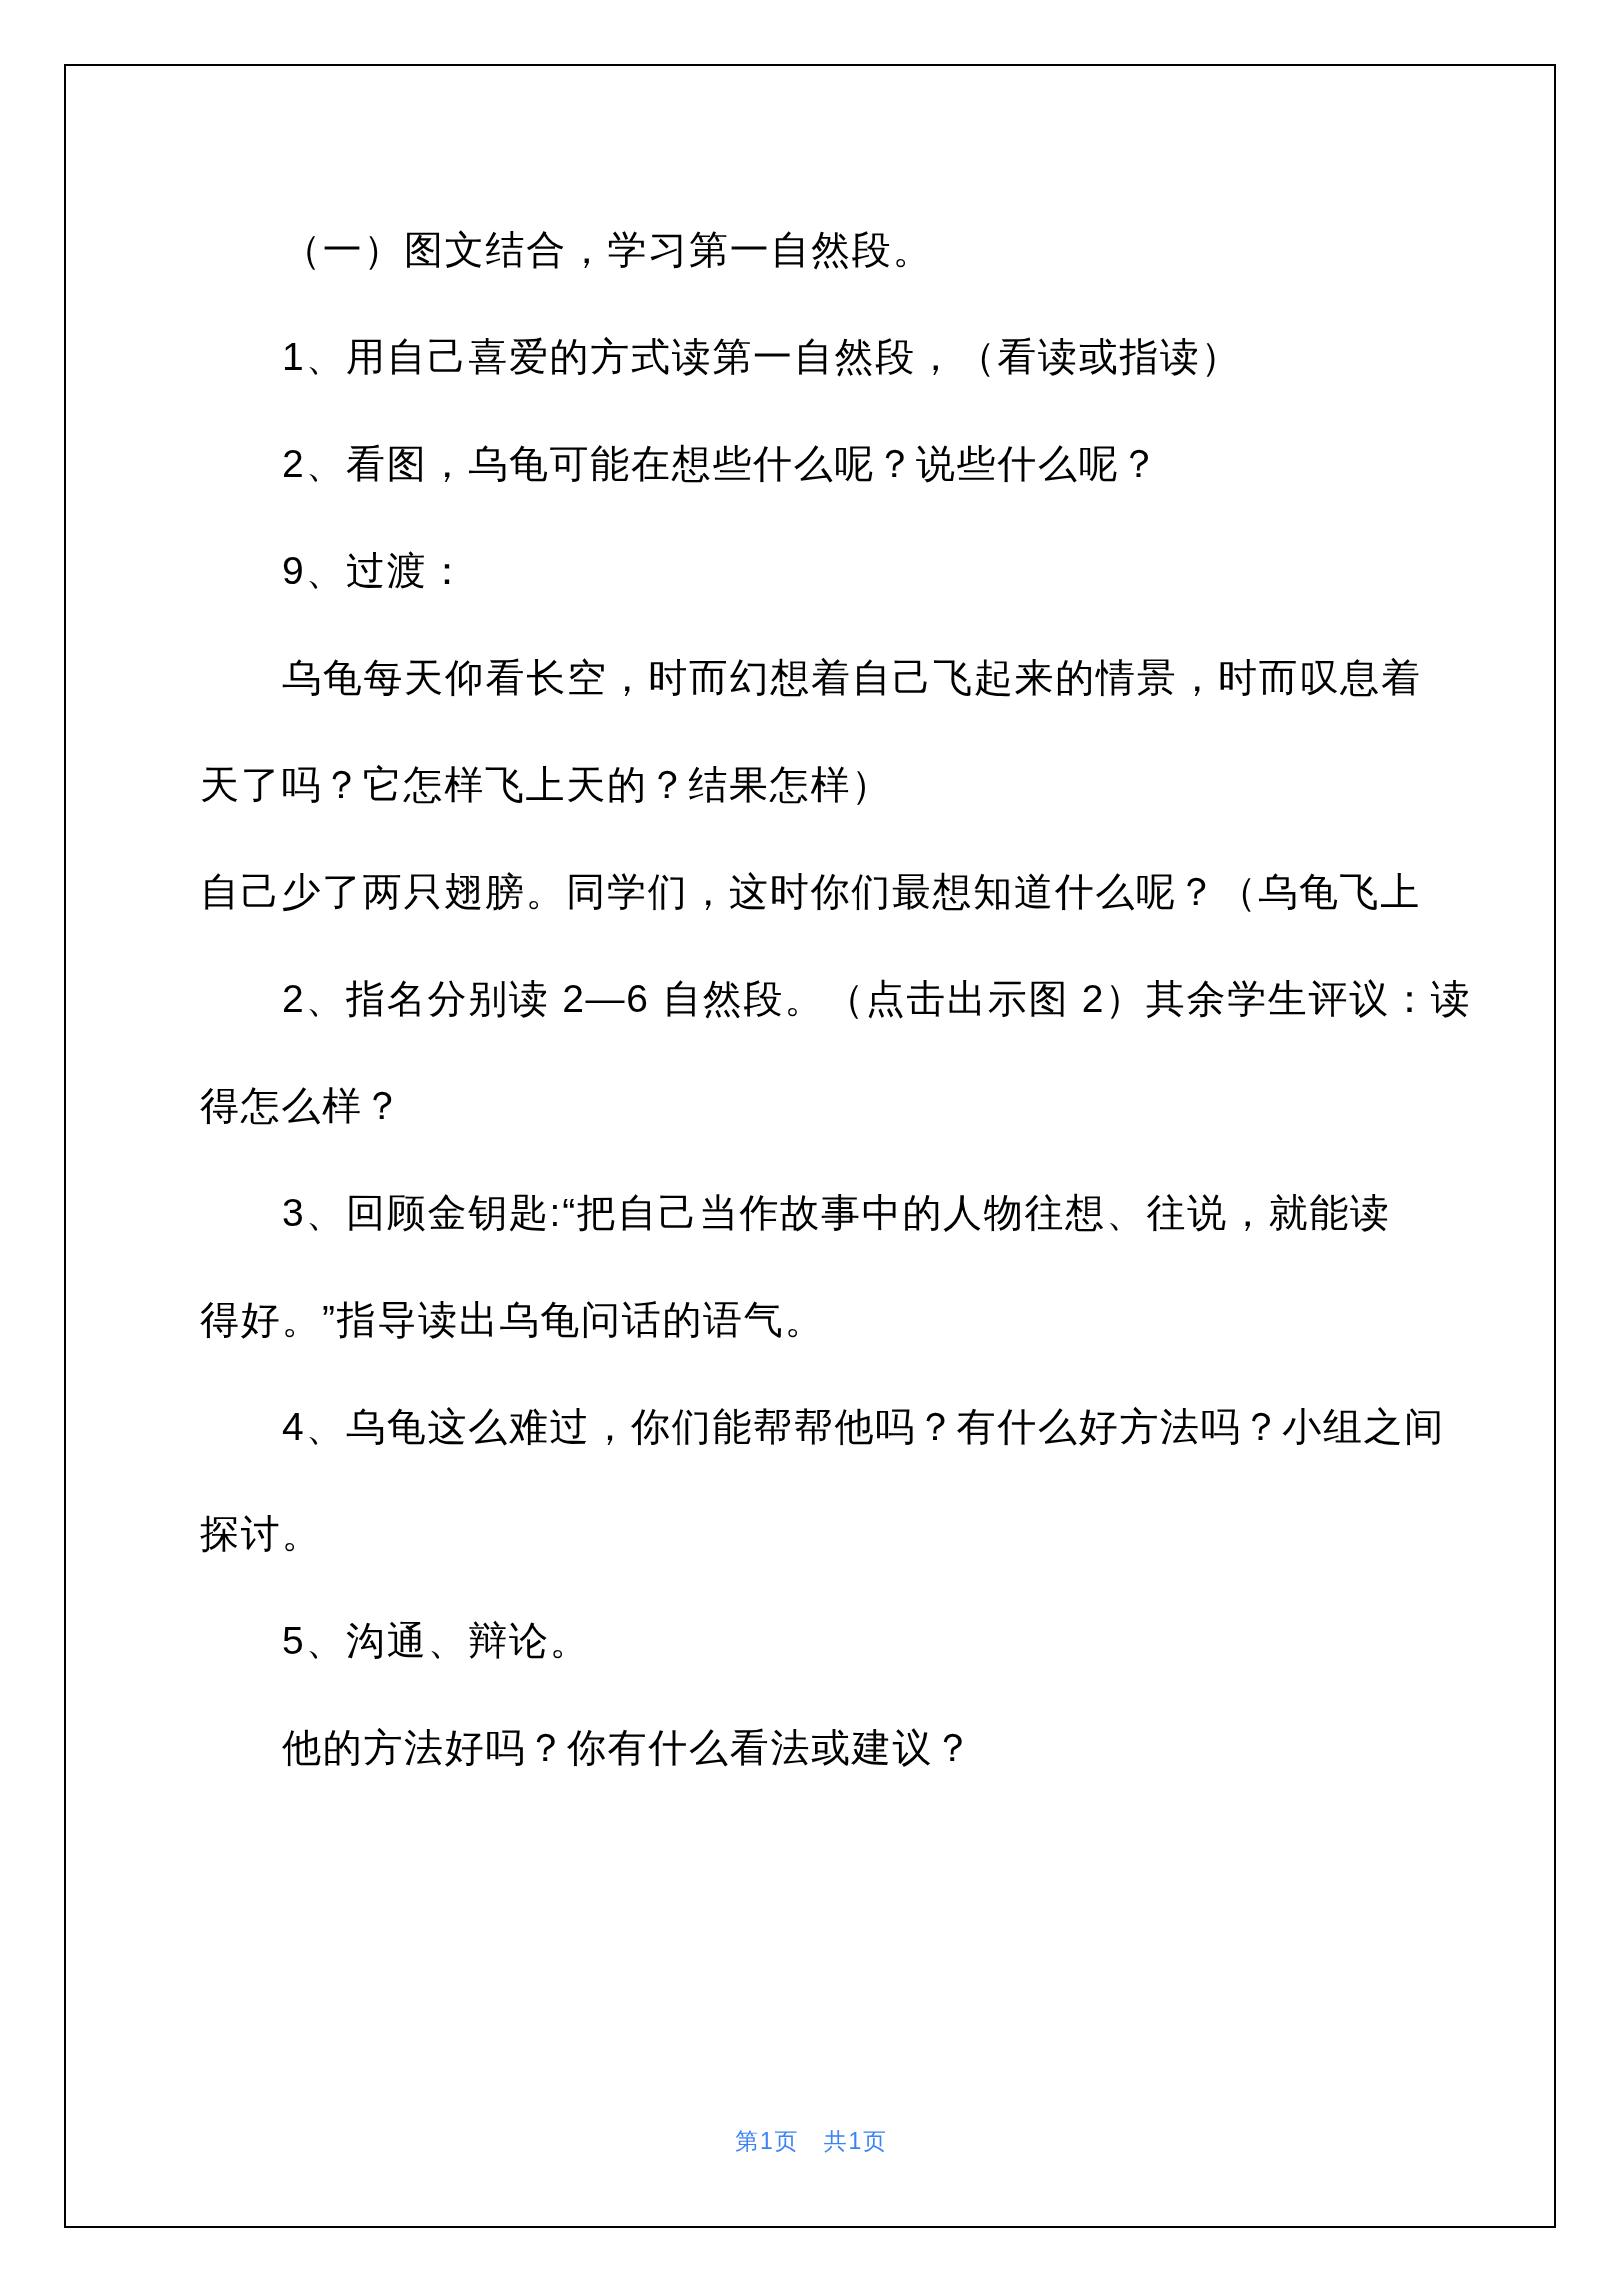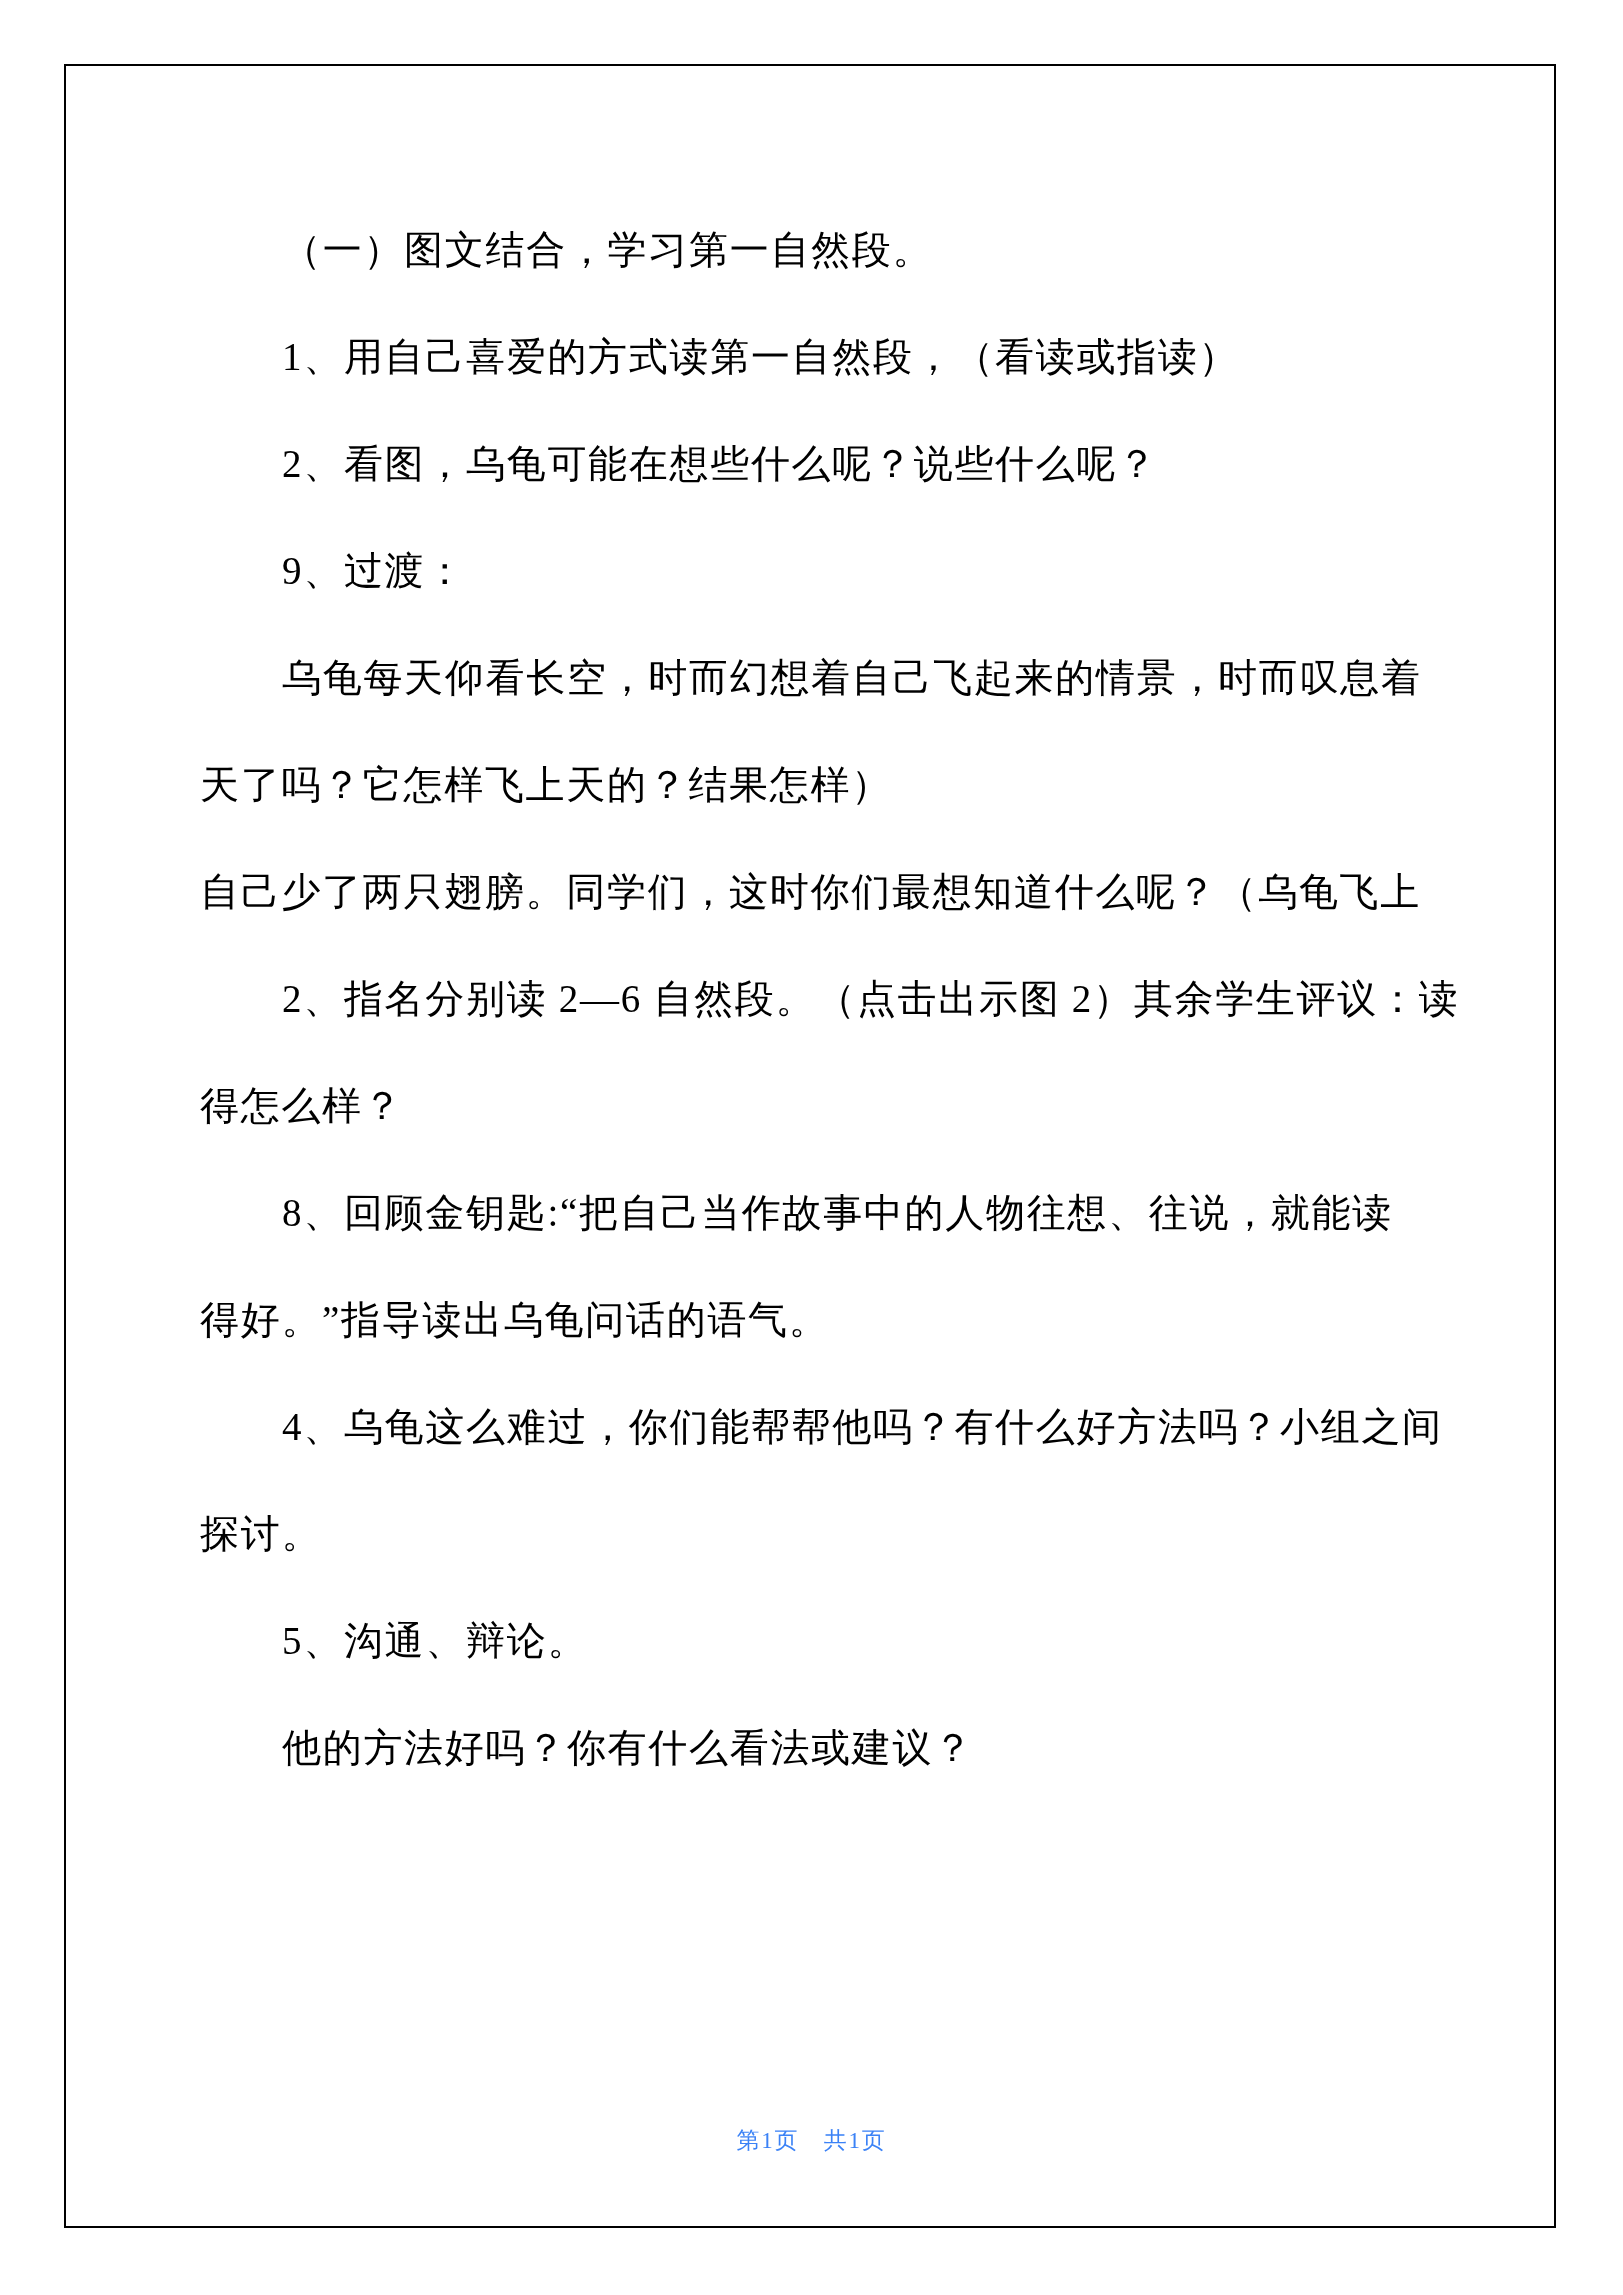--- a/index.html
+++ b/index.html
@@ -6,21 +6,21 @@
     margin: 0;
     padding: 0;
     background: #ffffff;
   }
   .page {
     position: relative;
     width: 1623px;
     height: 2295px;
     background: #ffffff;
     overflow: hidden;
-    font-family: Liberation Serif, serif;
+    font-family: Liberation Sans, sans-serif;
     color: #000000;
   }
   .frame {
     position: absolute;
     left: 64px;
     top: 64px;
     width: 1492px;
     height: 2164px;
     border: 2.2px solid #000000;
     box-sizing: border-box;
@@ -63,21 +63,21 @@
   <div class="text-block">
     <div class="line indent">（一）图文结合，学习第一自然段。</div>
     <div class="line indent">1、用自己喜爱的方式读第一自然段，（看读或指读）</div>
     <div class="line indent">2、看图，乌龟可能在想些什么呢？说些什么呢？</div>
     <div class="line indent">9、过渡：</div>
     <div class="line indent">乌龟每天仰看长空，时而幻想着自己飞起来的情景，时而叹息着</div>
     <div class="line">天了吗？它怎样飞上天的？结果怎样）</div>
     <div class="line">自己少了两只翅膀。同学们，这时你们最想知道什么呢？（乌龟飞上</div>
     <div class="line indent">2、指名分别读 2—6 自然段。（点击出示图 2）其余学生评议：读</div>
     <div class="line">得怎么样？</div>
-    <div class="line indent">8、回顾金钥匙:“把自己当作故事中的人物往想、往说，就能读</div>
+    <div class="line indent">3、回顾金钥匙:“把自己当作故事中的人物往想、往说，就能读</div>
     <div class="line">得好。”指导读出乌龟问话的语气。</div>
     <div class="line indent">4、乌龟这么难过，你们能帮帮他吗？有什么好方法吗？小组之间</div>
     <div class="line">探讨。</div>
     <div class="line indent">5、沟通、辩论。</div>
     <div class="line indent">他的方法好吗？你有什么看法或建议？</div>
   </div>
 
   <div class="footer">第1页　共1页</div>
 </div>
 

